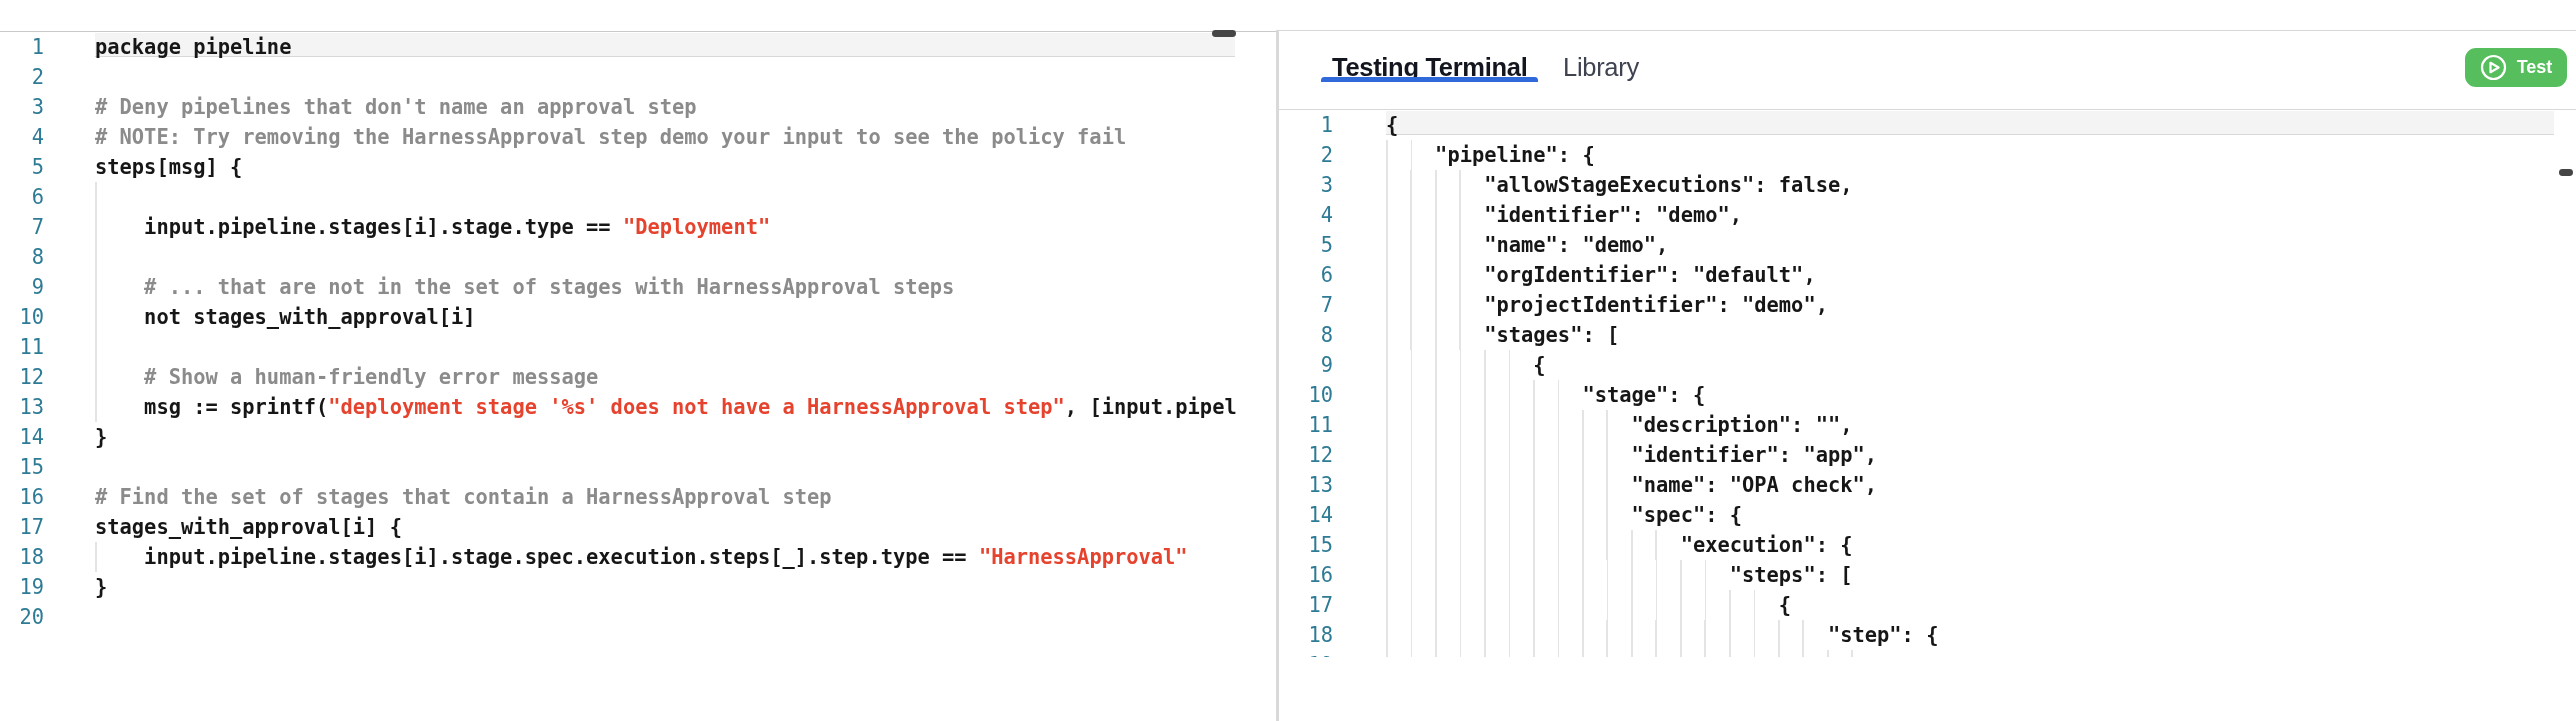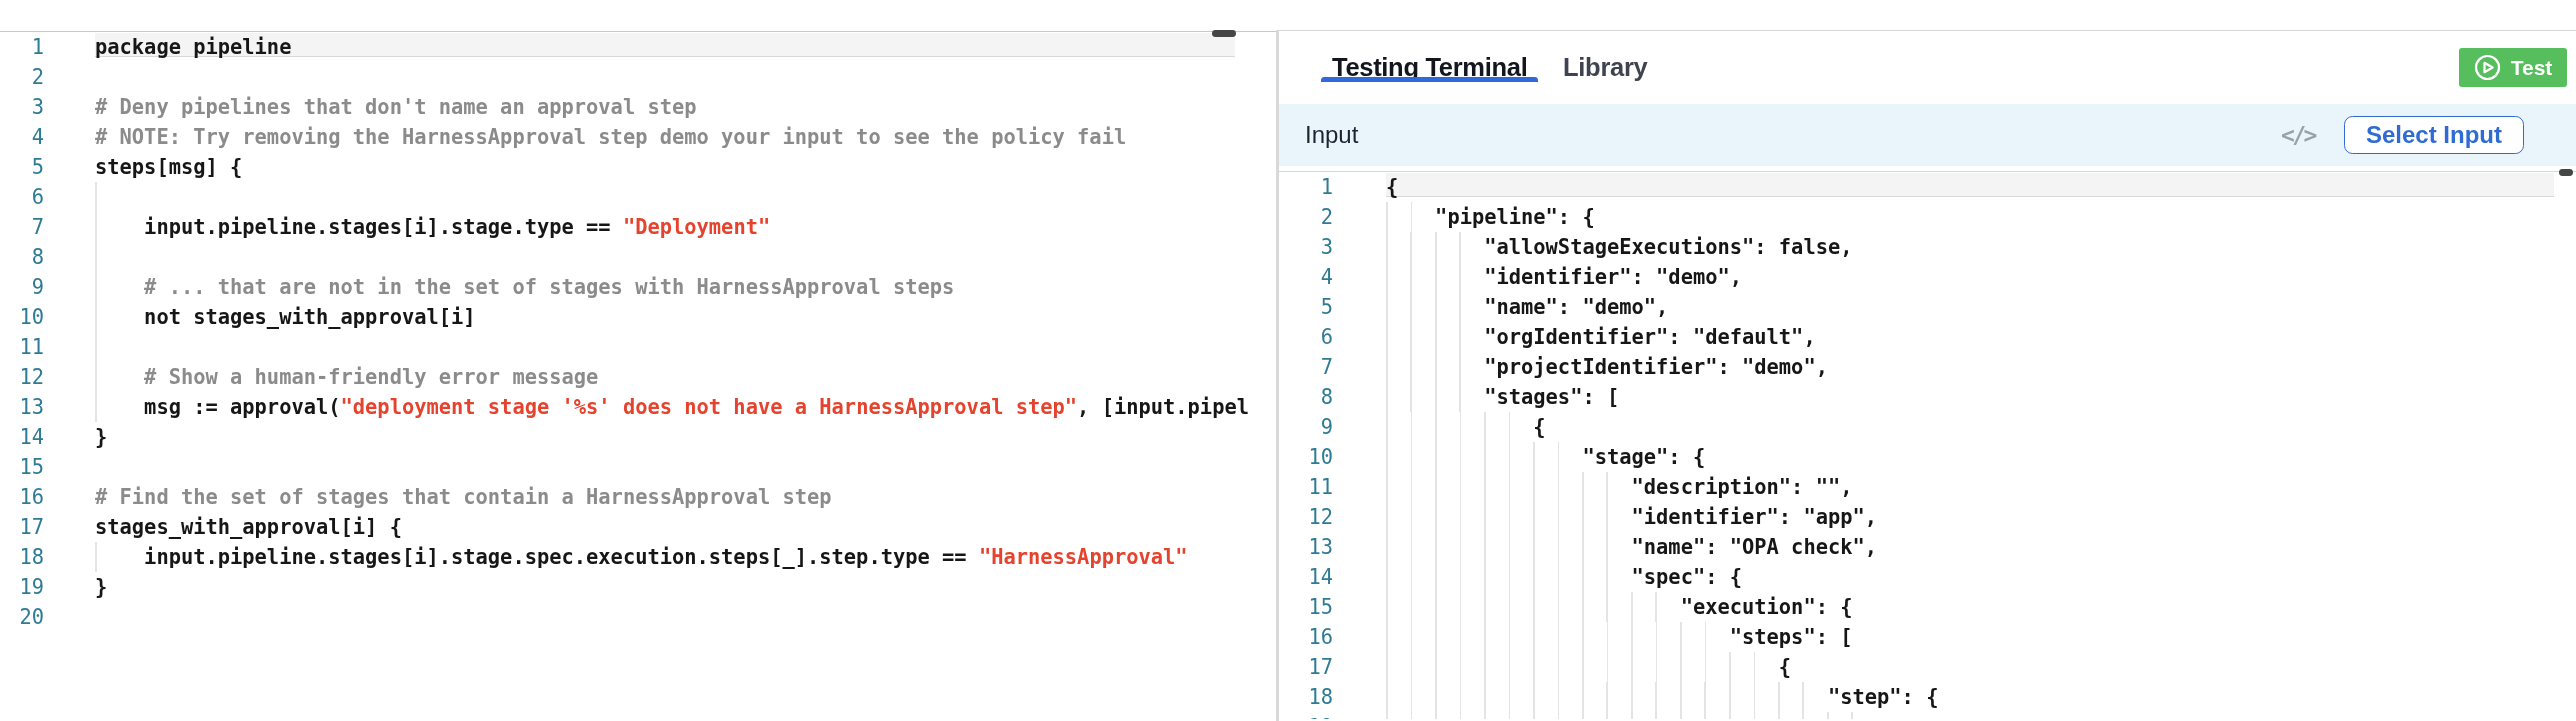--- a/index.html
+++ b/index.html
@@ -53,32 +53,32 @@
     position:absolute; left:1279px; top:30px; width:1297px; height:692px;
     border-top:1.7px solid #d6d6d6; background:#fff;
   }
   #tab-bar {
     position:relative; height:73px; display:flex; align-items:center;
     padding-left:3px;
     margin-left:39px;
   }
   .tab {
     display:flex; align-items:center; padding:0 11px; position:relative;
-    font-size:25.5px; color:#3f4350; letter-spacing:-0.3px; cursor:pointer;font-weight:bold;
+    font-size:25.5px; color:#3f4350; letter-spacing:-0.3px; cursor:pointer;
   }
   .tab.active { font-weight:700; color:#14161f; }
   .tab + .tab { margin-left:13.6px; }
   .tab-underline {
     position:absolute; left:0; right:0; bottom:0; height:5.1px;
     background:var(--accent-blue); border-radius:3.4px 3.4px 0 0;
   }
   #test-btn {
     position:absolute; right:9.3px; top:17px; height:39px;
-    background:var(--success-green); color:#fff; border:none; border-radius:3px;
-    font-family:"Liberation Sans", sans-serif; font-size:21px; font-weight:700;
+    background:var(--success-green); color:#fff; border:none; border-radius:11px;
+    font-family:"Liberation Sans", sans-serif; font-size:18px; font-weight:700;
     display:flex; align-items:center; gap:8.5px; padding:0 14.4px; cursor:pointer;
   }
   #input-bar {
     height:62px; background:var(--input-bar-bg);
     display:flex; align-items:center; padding:0 52px 0 26px;
   }
   #input-title { font-size:24px; color:#1e2330; }
   #input-bar .spacer { flex:1; }
   #code-icon {
     font-family:"DejaVu Sans Mono", monospace; font-weight:700;
@@ -145,21 +145,21 @@
     <div class="ed-line">
       <span class="ln">11</span>
       <span class="code"><div class="guides" style="width: 46px; background: repeating-linear-gradient(90deg, rgb(228, 228, 228) 0px, rgb(228, 228, 228) 1.7px, transparent 1.7px, transparent 49px);"></div></span>
     </div>
     <div class="ed-line">
       <span class="ln">12</span>
       <span class="code"><div class="guides" style="width: 46px; background: repeating-linear-gradient(90deg, rgb(228, 228, 228) 0px, rgb(228, 228, 228) 1.7px, transparent 1.7px, transparent 49px);"></div><span class="tok c">    # Show a human-friendly error message</span></span>
     </div>
     <div class="ed-line">
       <span class="ln">13</span>
-      <span class="code"><div class="guides" style="width: 46px; background: repeating-linear-gradient(90deg, rgb(228, 228, 228) 0px, rgb(228, 228, 228) 1.7px, transparent 1.7px, transparent 49px);"></div><span class="tok p">    msg := approval(</span><span class="tok s">"deployment stage '%s' does not have a HarnessApproval step"</span><span class="tok p">, [input.pipel</span></span>
+      <span class="code"><div class="guides" style="width: 46px; background: repeating-linear-gradient(90deg, rgb(228, 228, 228) 0px, rgb(228, 228, 228) 1.7px, transparent 1.7px, transparent 49px);"></div><span class="tok p">    msg := sprintf(</span><span class="tok s">"deployment stage '%s' does not have a HarnessApproval step"</span><span class="tok p">, [input.pipel</span></span>
     </div>
     <div class="ed-line">
       <span class="ln">14</span>
       <span class="code"><span class="tok p">}</span></span>
     </div>
     <div class="ed-line">
       <span class="ln">15</span>
       <span class="code"></span>
     </div>
     <div class="ed-line">
@@ -200,26 +200,20 @@
       <span style="display:flex">
         <svg width="29" height="29" viewBox="0 0 34 34">
           <circle cx="17" cy="17" r="13.5" fill="none" stroke="#ffffff" stroke-width="2.6"></circle>
           <path d="M13.5 11.5 L23 17 L13.5 22.5 Z" fill="none" stroke="#ffffff" stroke-width="2.6" stroke-linejoin="round"></path>
         </svg>
       </span>
       <span>Test</span>
     </button>
   </div>
 
-  <div id="input-bar">
-    <span id="input-title">Input</span>
-    <span class="spacer"></span>
-    <span id="code-icon">&lt;/&gt;</span>
-    <button id="select-input-btn">Select Input</button>
-  </div>
 
   <div id="json-editor">
       <div class="ed-line">
         <span class="ln">1</span>
         <span class="code"><div class="cl" style="width: 1168px;"></div><span class="tok p">{</span></span>
       </div>
       <div class="ed-line">
         <span class="ln">2</span>
         <span class="code"><div class="guides" style="width: 46px; background: repeating-linear-gradient(90deg, rgb(228, 228, 228) 0px, rgb(228, 228, 228) 1.7px, transparent 1.7px, transparent 24.5px);"></div><span class="tok p">    "pipeline": {</span></span>
       </div>

